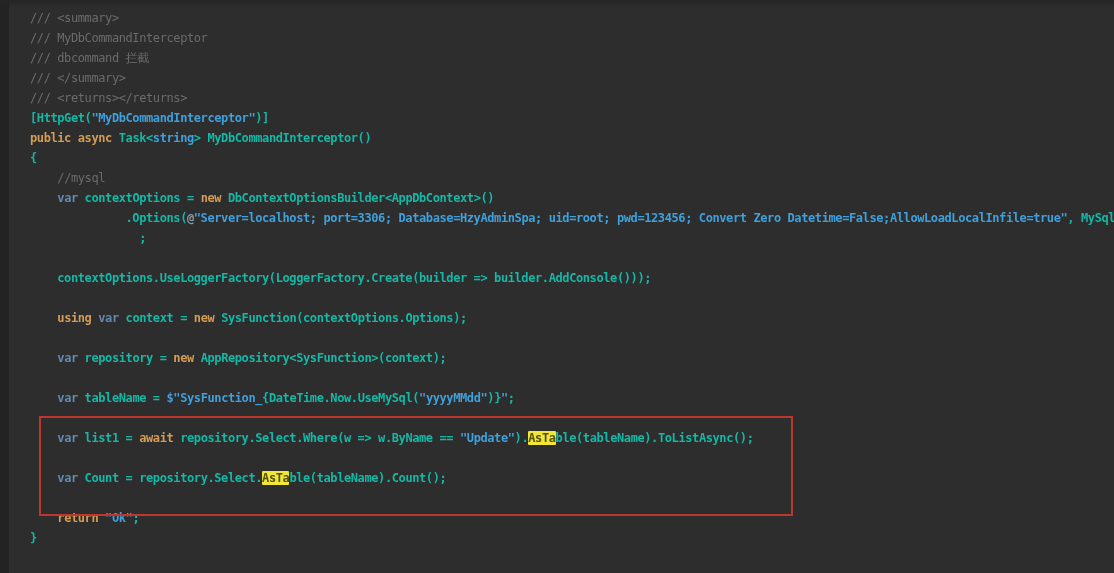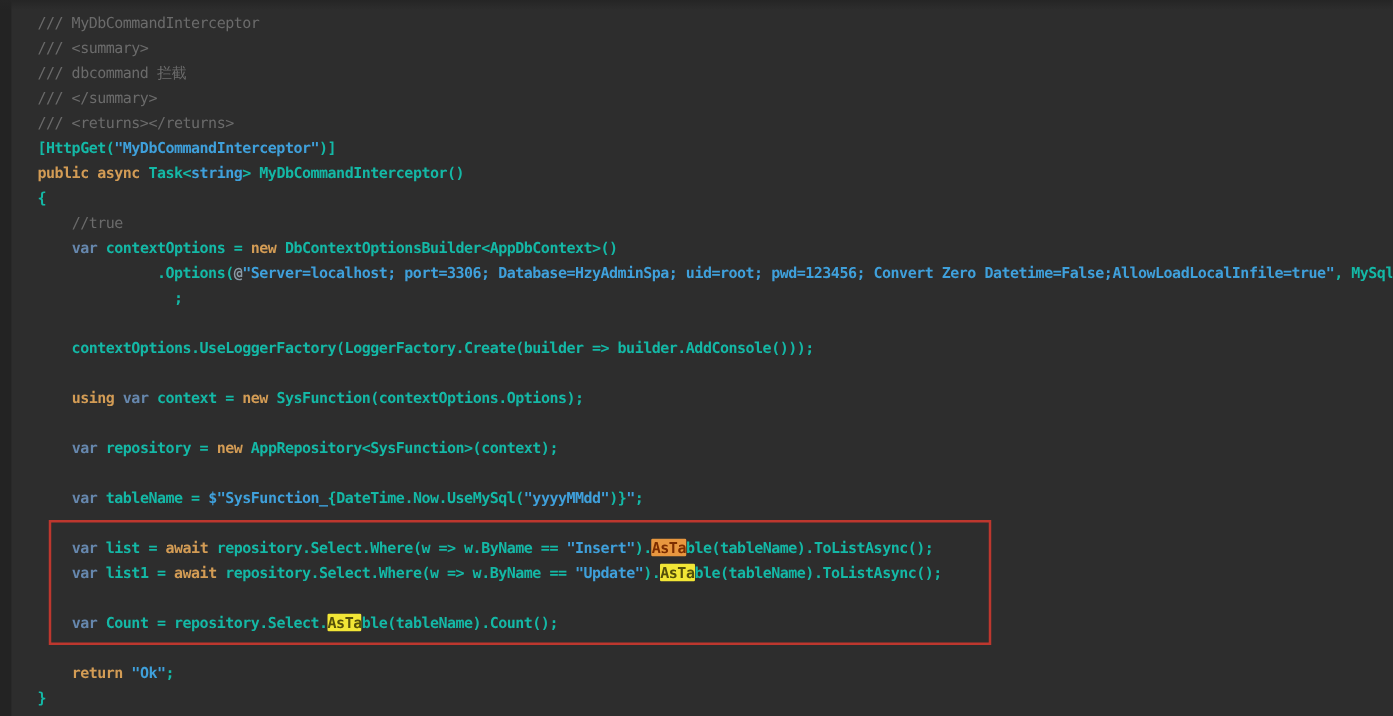--- a/index.html
+++ b/index.html
@@ -49,42 +49,41 @@
   }
 </style>
 </head>
 <body>
 
 <div class="gutter-strip"></div>
 <div class="top-shade"></div>
 
 <div class="editor">
   <div>
+      <div class="line"><span class="cm">/// &lt;summary&gt;</span></div>
       <div class="line"><span class="cm">/// MyDbCommandInterceptor</span></div>
-      <div class="line"><span class="cm">/// &lt;summary&gt;</span></div>
       <div class="line"><span class="cm">/// dbcommand 拦截</span></div>
       <div class="line"><span class="cm">/// &lt;/summary&gt;</span></div>
       <div class="line"><span class="cm">/// &lt;returns&gt;&lt;/returns&gt;</span></div>
       <div class="line"><span class="txt">[HttpGet(</span><span class="str">"MyDbCommandInterceptor"</span><span class="txt">)]</span></div>
       <div class="line"><span class="kw">public async </span><span class="txt">Task&lt;</span><span class="str">string</span><span class="txt">&gt; MyDbCommandInterceptor()</span></div>
       <div class="line"><span class="txt">{</span></div>
-      <div class="line"><span class="txt">    </span><span class="cm">//true</span></div>
+      <div class="line"><span class="txt">    </span><span class="cm">//mysql</span></div>
       <div class="line"><span class="txt">    </span><span class="var">var</span><span class="txt"> contextOptions = </span><span class="kw">new</span><span class="txt"> DbContextOptionsBuilder&lt;AppDbContext&gt;()</span></div>
       <div class="line"><span class="txt">              .Options(</span><span class="at">@</span><span class="str">"Server=localhost; port=3306; Database=HzyAdminSpa; uid=root; pwd=123456; Convert Zero Datetime=False;AllowLoadLocalInfile=true"</span><span class="txt">, MySql</span></div>
       <div class="line"><span class="txt">                ;</span></div>
       <div class="line">&nbsp;</div>
       <div class="line"><span class="txt">    contextOptions.UseLoggerFactory(LoggerFactory.Create(builder =&gt; builder.AddConsole()));</span></div>
       <div class="line">&nbsp;</div>
       <div class="line"><span class="txt">    </span><span class="kw">using</span><span class="txt"> </span><span class="var">var</span><span class="txt"> context = </span><span class="kw">new</span><span class="txt"> SysFunction(contextOptions.Options);</span></div>
       <div class="line">&nbsp;</div>
       <div class="line"><span class="txt">    </span><span class="var">var</span><span class="txt"> repository = </span><span class="kw">new</span><span class="txt"> AppRepository&lt;SysFunction&gt;(context);</span></div>
       <div class="line">&nbsp;</div>
       <div class="line"><span class="txt">    </span><span class="var">var</span><span class="txt"> tableName = </span><span class="str">$"SysFunction_</span><span class="txt">{</span><span class="txt">DateTime.Now.UseMySql(</span><span class="str">"yyyyMMdd"</span><span class="txt">)}</span><span class="str">"</span><span class="txt">;</span></div>
       <div class="line">&nbsp;</div>
-      <div class="line"><span class="txt">    </span><span class="var">var</span><span class="txt"> list = </span><span class="kw">await</span><span class="txt"> repository.Select.Where(w =&gt; w.ByName == </span><span class="str">"Insert"</span><span class="txt">).</span><span class="hl1">AsTa</span><span class="txt">ble(tableName).ToListAsync();</span></div>
       <div class="line"><span class="txt">    </span><span class="var">var</span><span class="txt"> list1 = </span><span class="kw">await</span><span class="txt"> repository.Select.Where(w =&gt; w.ByName == </span><span class="str">"Update"</span><span class="txt">).</span><span class="hl2">AsTa</span><span class="txt">ble(tableName).ToListAsync();</span></div>
       <div class="line">&nbsp;</div>
       <div class="line"><span class="txt">    </span><span class="var">var</span><span class="txt"> Count = repository.Select.</span><span class="hl2">AsTa</span><span class="txt">ble(tableName).Count();</span></div>
       <div class="line">&nbsp;</div>
       <div class="line"><span class="txt">    </span><span class="kw">return</span><span class="txt"> </span><span class="str">"Ok"</span><span class="txt">;</span></div>
       <div class="line"><span class="txt">}</span></div>
     </div>
 </div>
 
 <div class="annotation-box"></div>

